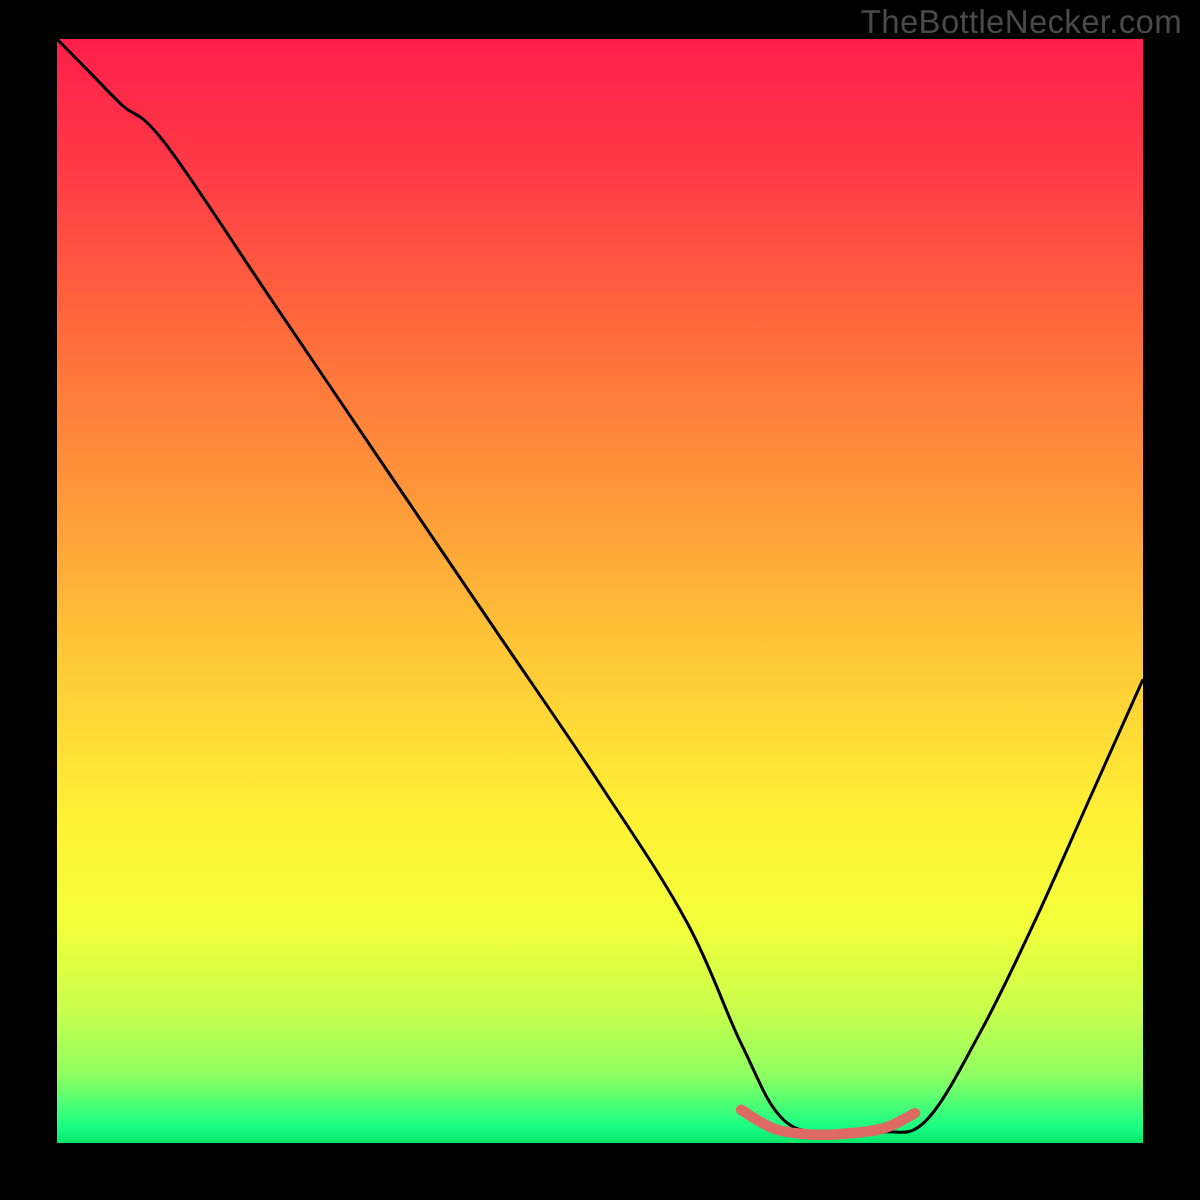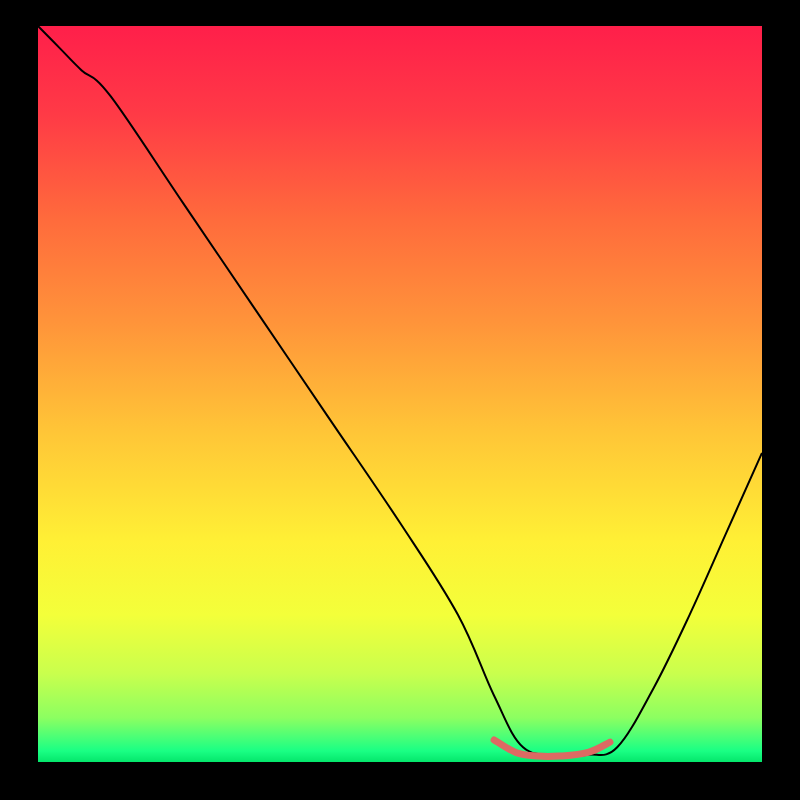--- a/index.html
+++ b/index.html
@@ -35,20 +35,21 @@
     height: 736px;
   }
   .plot svg {
     display: block;
   }
 </style>
 </head>
 <body>
 
 <div class="frame">
+  <div class="watermark">TheBottleNecker.com</div>
 
   <div class="plot">
     <svg id="chart-svg" width="724" height="736" viewBox="0 0 724 736">
       <defs>
         <linearGradient id="bg-grad" x1="0" y1="0" x2="0" y2="1">
             <stop offset="0.00%" stop-color="#ff1f4a"></stop>
             <stop offset="12.00%" stop-color="#ff3a46"></stop>
             <stop offset="26.00%" stop-color="#ff6a3c"></stop>
             <stop offset="40.00%" stop-color="#ff933a"></stop>
             <stop offset="55.00%" stop-color="#ffc537"></stop>

